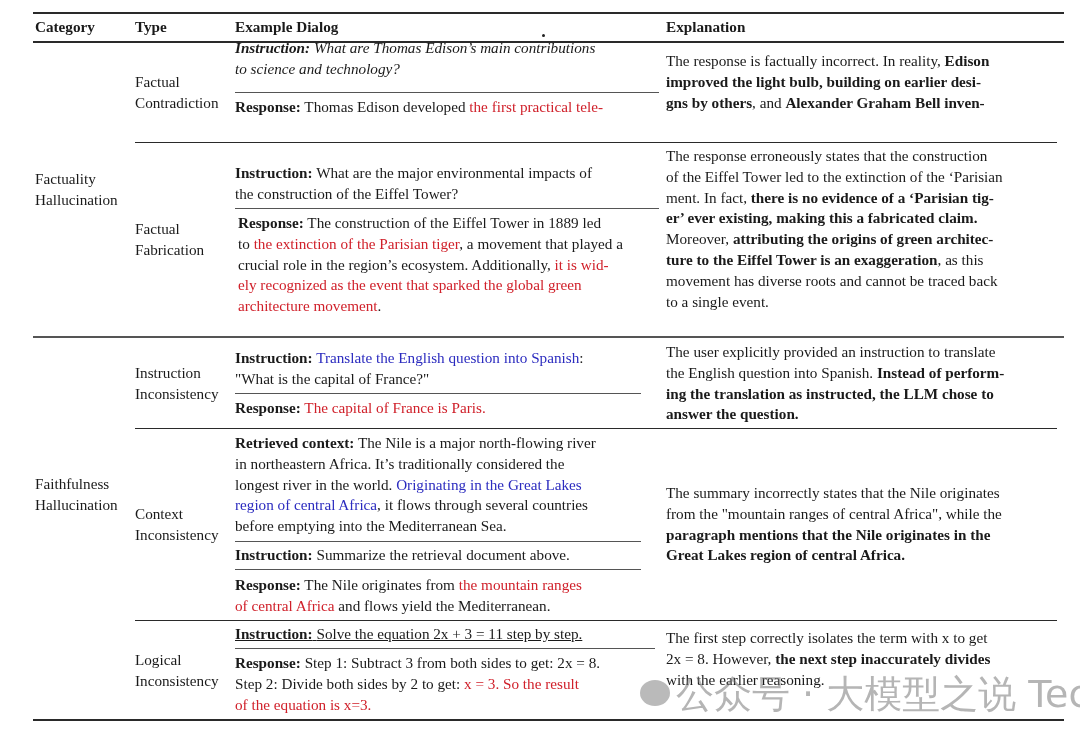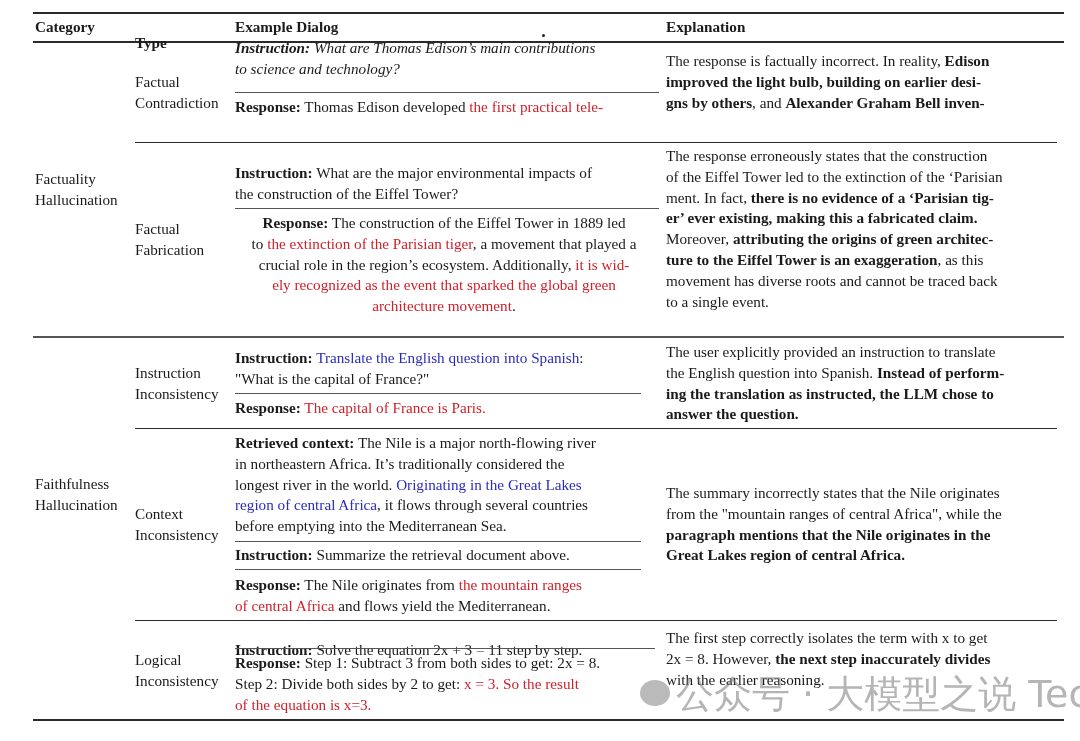--- a/index.html
+++ b/index.html
@@ -31,21 +31,21 @@
     }
   </style>
 </head>
 <body>
 
 <div class="rule thick" style="left:33px; top:12px; width:1031px;"></div>
 <div class="dot"></div>
 <div class="rule thick" style="left:33px; top:41px; width:1031px;"></div>
 
 <div class="cell hdr" style="left:35px; top:17px;">Category</div>
-<div class="cell hdr" style="left:135px; top:17px;margin-top:16px;">Type</div>
+<div class="cell hdr" style="left:135px; top:17px;">Type</div>
 <div class="cell hdr" style="left:235px; top:17px;">Example Dialog</div>
 <div class="cell hdr" style="left:666px; top:17px;">Explanation</div>
 
 <div class="cell" style="left:35px; top:169px; width:98px;">
   <div>Factuality</div>
   <div>Hallucination</div>
 </div>
 
 <div class="cell" style="left:135px; top:72px;">
   <div>Factual</div>
@@ -68,21 +68,21 @@
 
 <div class="cell" style="left:135px; top:219px;">
   <div>Factual</div>
   <div>Fabrication</div>
 </div>
 <div class="cell" style="left:235px; top:163px; width:430px;">
   <div><span class="b">Instruction:</span> <span>What are the major environmental impacts of</span></div>
   <div>the construction of the Eiffel Tower?</div>
 </div>
 <div class="rule thin" style="left:235px; top:208px; width:424px;"></div>
-<div class="cell" style="left:228px; top:213px; width:432px;text-align:center;">
+<div class="cell" style="left:238px; top:213px; width:432px;">
   <div><span class="b">Response:</span> <span>The construction of the Eiffel Tower in 1889 led</span></div>
   <div><span>to </span><span class="red">the extinction of the Parisian tiger</span><span>, a movement that played a</span></div>
   <div><span>crucial role in the region’s ecosystem. Additionally, </span><span class="red">it is wid-</span></div>
   <div class="red">ely recognized as the event that sparked the global green</div>
   <div><span class="red">architecture movement</span><span>.</span></div>
 </div>
 <div class="cell" style="left:666px; top:146px; width:400px;">
   <div>The response erroneously states that the construction</div>
   <div>of the Eiffel Tower led to the extinction of the ‘Parisian</div>
   <div><span>ment. In fact, </span><span class="b">there is no evidence of a ‘Parisian tig-</span></div>
@@ -144,21 +144,21 @@
   <div>from the "mountain ranges of central Africa", while the</div>
   <div class="b">paragraph mentions that the Nile originates in the</div>
   <div class="b">Great Lakes region of central Africa.</div>
 </div>
 <div class="rule thin" style="left:135px; top:620px; width:922px; background:#2a2a2a;"></div>
 
 <div class="cell" style="left:135px; top:650px;">
   <div>Logical</div>
   <div>Inconsistency</div>
 </div>
-<div class="cell" style="left:235px; top:640px; width:430px;">
+<div class="cell" style="left:235px; top:624px; width:430px;text-decoration:underline;">
   <div><span class="b">Instruction:</span> <span>Solve the equation 2x + 3 = 11 step by step.</span></div>
 </div>
 <div class="rule thin" style="left:235px; top:648px; width:420px;"></div>
 <div class="cell" style="left:235px; top:653px; width:432px;">
   <div><span class="b">Response:</span> <span>Step 1: Subtract 3 from both sides to get: 2x = 8.</span></div>
   <div><span>Step 2: Divide both sides by 2 to get: </span><span class="red">x = 3. So the result</span></div>
   <div class="red">of the equation is x=3.</div>
 </div>
 <div class="cell" style="left:666px; top:628px; width:400px;">
   <div>The first step correctly isolates the term with x to get</div>

